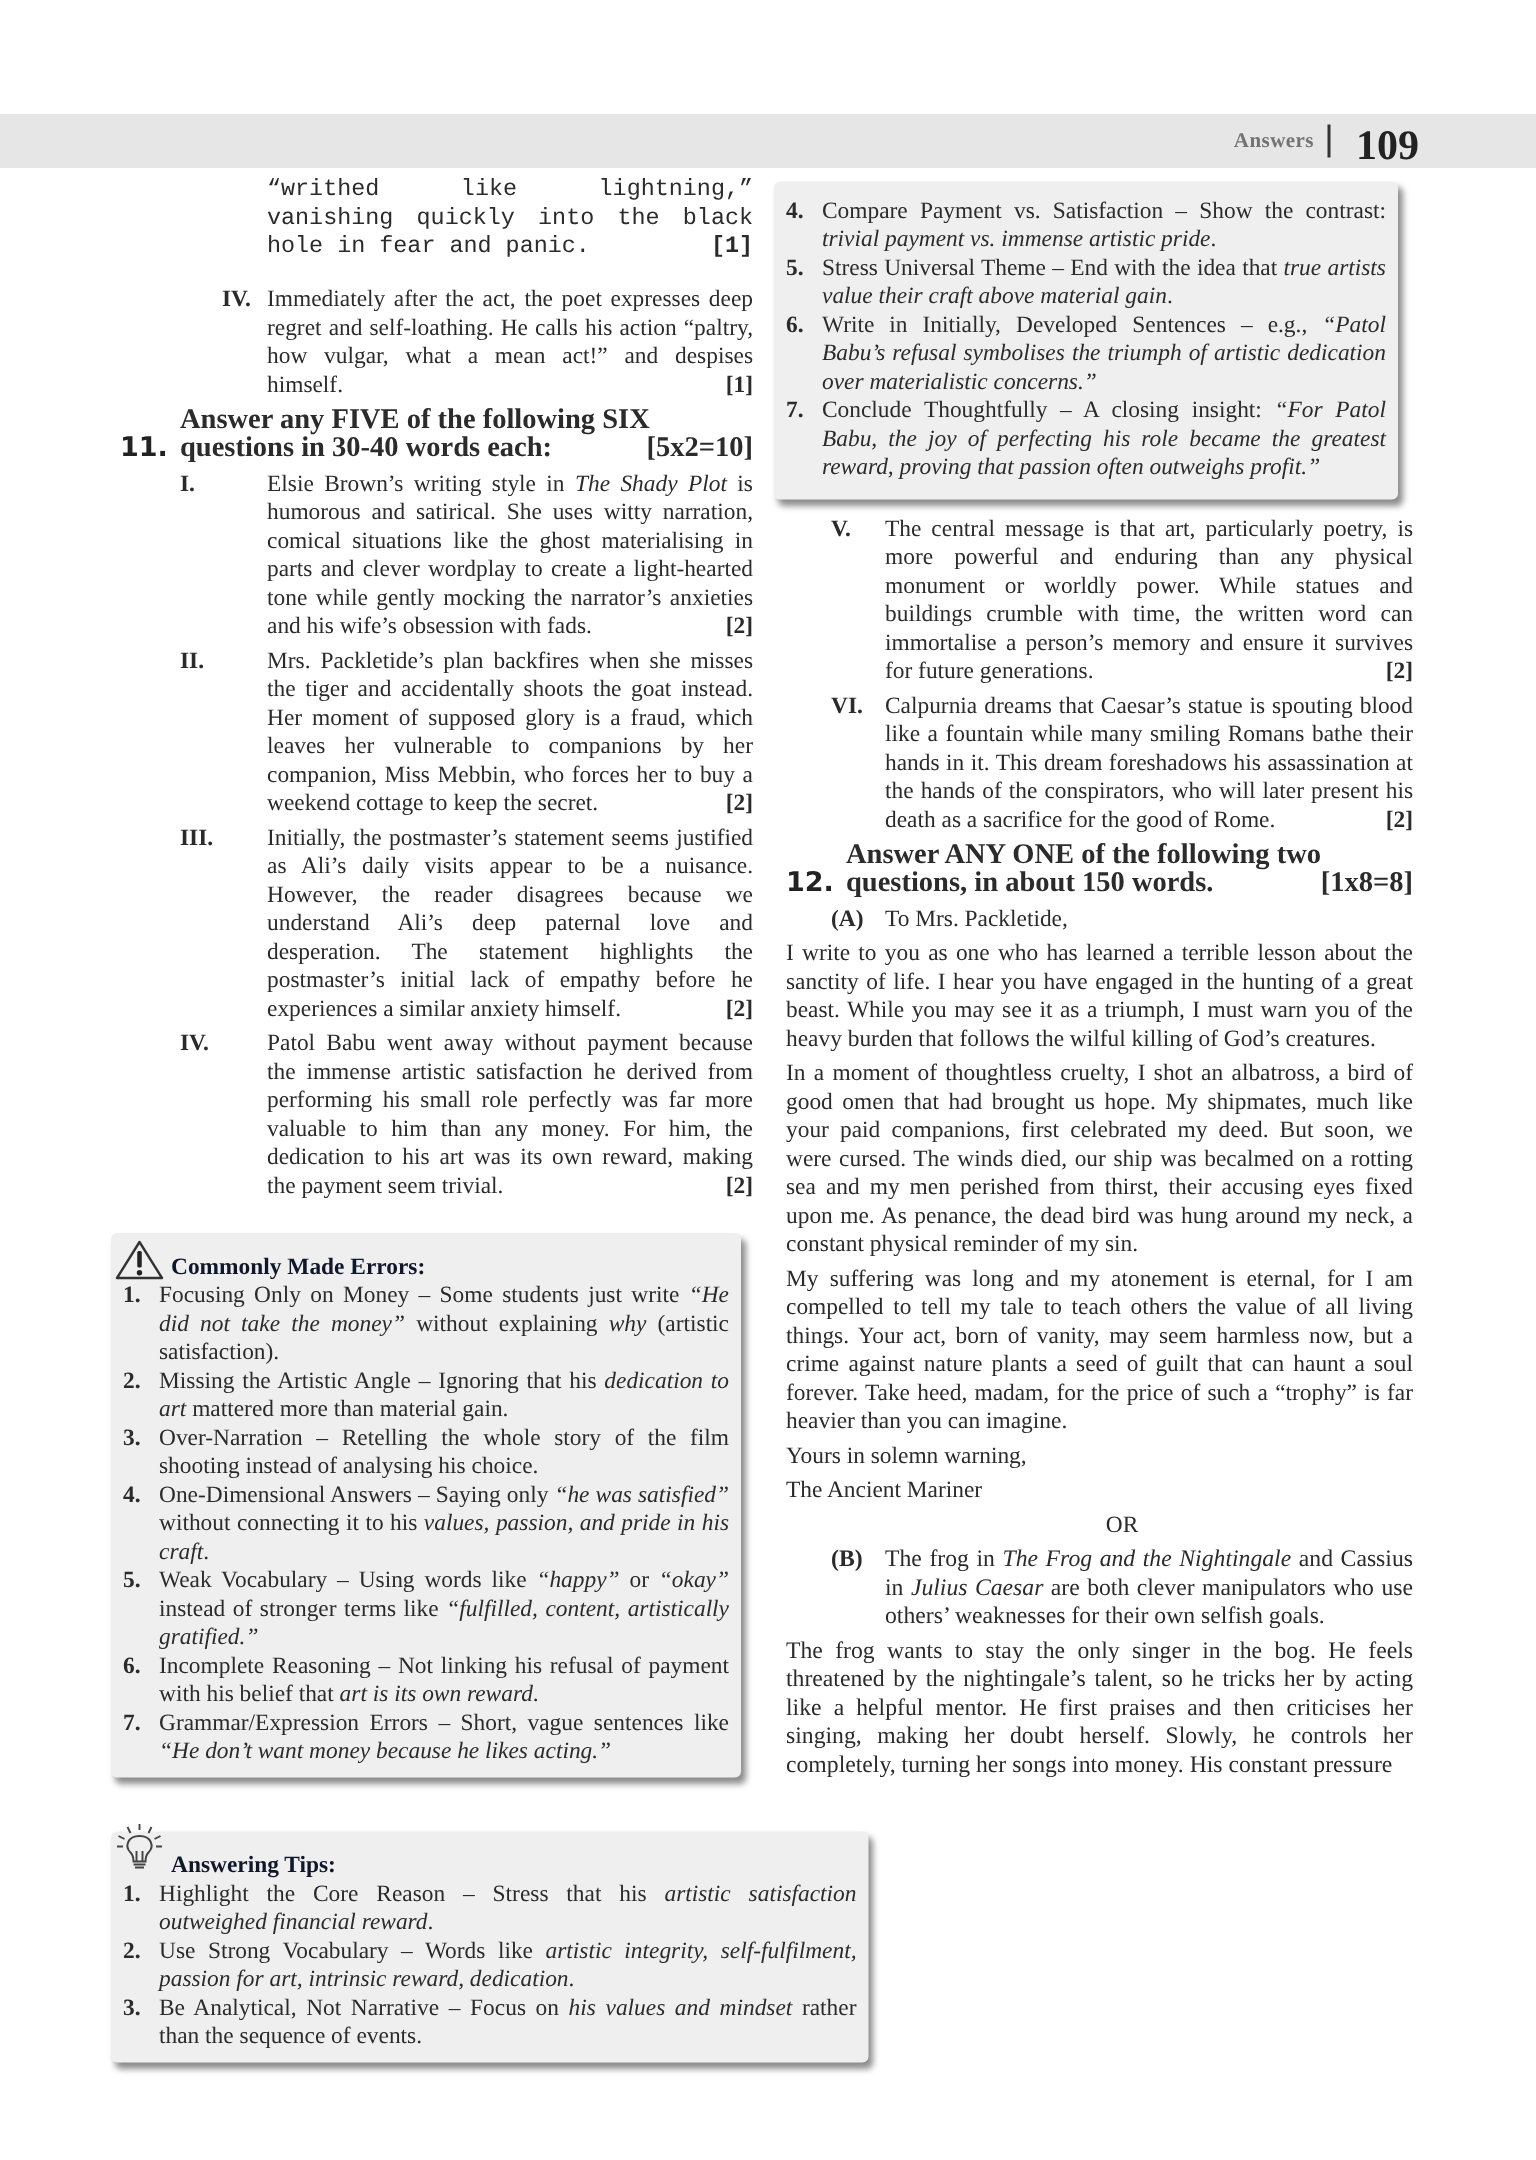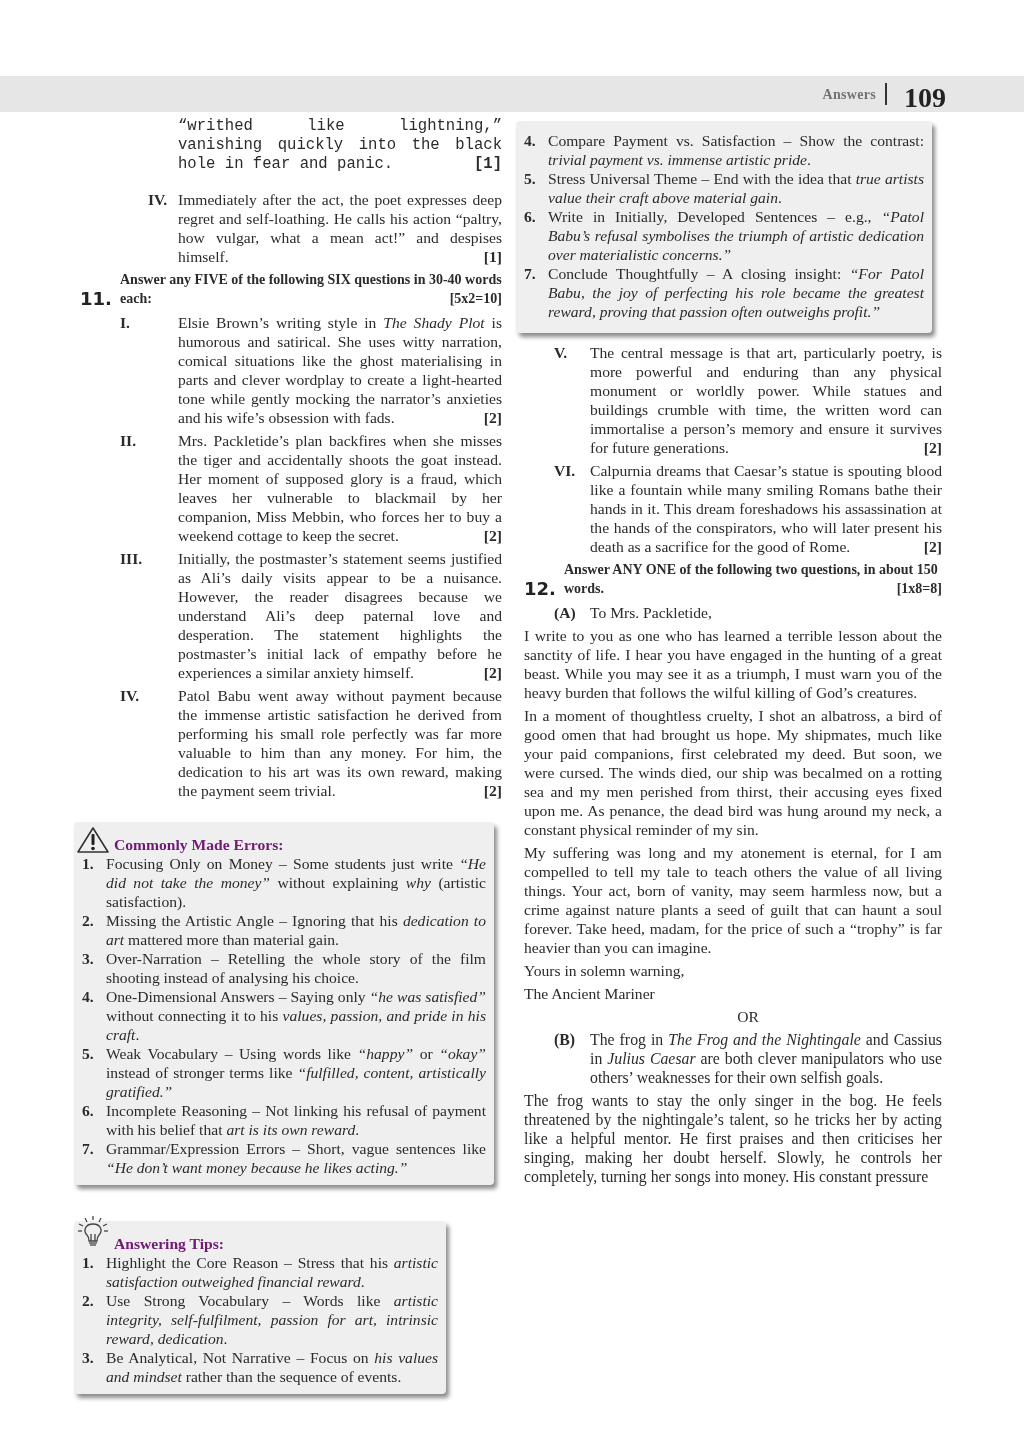--- a/index.html
+++ b/index.html
@@ -30,34 +30,34 @@
   .item { display: flex; margin-bottom: 4px; }
   .item .num { flex: 0 0 auto; font-weight: bold; }
   .item .body { flex: 1; text-align: justify; }
 
   .cont-block { margin-left: 98px; text-align: justify; margin-bottom: 16px; font-family: Liberation Mono, monospace; }
   .roman-left { margin-left: 40px; }
   .roman-left .num { width: 58px; }
 
   .q-head { display: flex; margin: 3px 0 5px 0; align-items: flex-end; }
   .q-num { font-family: "DejaVu Sans", sans-serif; font-weight: bold; font-size: 18px; width: 40px; color: #222; }
-  .q-text { flex: 1; font-weight: bold; font-size: 14px; }
+  .q-text { flex: 1; font-weight: bold; font-size: 19px; }
 
   .box {
     position: relative; background: #efefef; padding: 4px 8px 8px 8px;
     box-shadow: 3px 4px 4px rgba(0,0,0,0.45);
     border-radius: 4px;
   }
-  .box-title { font-weight: bold; color: #701a75; font-size: 15.6px; display: flex; align-items: flex-end; margin-left: -6px; }
+  .box-title { font-weight: bold; color: #0f172a; font-size: 15.6px; display: flex; align-items: flex-end; margin-left: -6px; }
   .box-title .icon { display: inline-block; width: 34px; height: 28px; margin-right: 4px; }
   .box .item { margin-bottom: 0; }
   .box .item .num { width: 24px; }
 
   .box-errors { margin-top: 22px; margin-left: -6px; width: 420px; }
-  .box-tips { margin-top: 36px; margin-left: -6px; width: 372px; }
+  .box-tips { margin-top: 36px; margin-left: -6px; width: 505px; }
   .box-tips-cont { margin-top: 4px; margin-left: -8px; width: 416px; padding-top: 10px; padding-bottom: 12px; }
 
   .roman-right .num { width: 36px; }
   .roman-right { margin-left: 30px; }
   .r-block { text-align: justify; margin-bottom: 4px; }
   .opt-row { display: flex; margin-left: 30px; margin-bottom: 4px; }
   .opt-row .num { width: 36px; font-weight: bold; }
   .or-line { text-align: center; margin: 2px 0 4px 30px; }
   .times { font-family: "Liberation Serif", serif; font-size: 15.8px; line-height: 19px; }
   i, .it { font-style: italic; }
@@ -97,21 +97,21 @@
     <span class="num" style="width:58px">I.</span>
     <span class="body">
       <span>Elsie Brown’s writing style in </span><i>The Shady Plot</i><span> is humorous and satirical. She uses witty narration, comical situations like the ghost materialising in parts and clever wordplay to create a light-hearted tone while gently mocking the narrator’s anxieties and his wife’s obsession with fads.</span>
       <span class="marks">[2]</span>
     </span>
   </div>
 
   <div class="item roman-left">
     <span class="num" style="width:58px">II.</span>
     <span class="body">
-      <span>Mrs. Packletide’s plan backfires when she misses the tiger and accidentally shoots the goat instead. Her moment of supposed glory is a fraud, which leaves her vulnerable to blackmail by her companion, Miss Mebbin, who forces her to buy a weekend cottage to keep the secret.</span>
+      <span>Mrs. Packletide’s plan backfires when she misses the tiger and accidentally shoots the goat instead. Her moment of supposed glory is a fraud, which leaves her vulnerable to companions by her companion, Miss Mebbin, who forces her to buy a weekend cottage to keep the secret.</span>
       <span class="marks">[2]</span>
     </span>
   </div>
 
   <div class="item roman-left">
     <span class="num" style="width:58px">III.</span>
     <span class="body">
       <span>Initially, the postmaster’s statement seems justified as Ali’s daily visits appear to be a nuisance. However, the reader disagrees because we understand Ali’s deep paternal love and desperation. The statement highlights the postmaster’s initial lack of empathy before he experiences a similar anxiety himself.</span>
       <span class="marks">[2]</span>
     </span>

